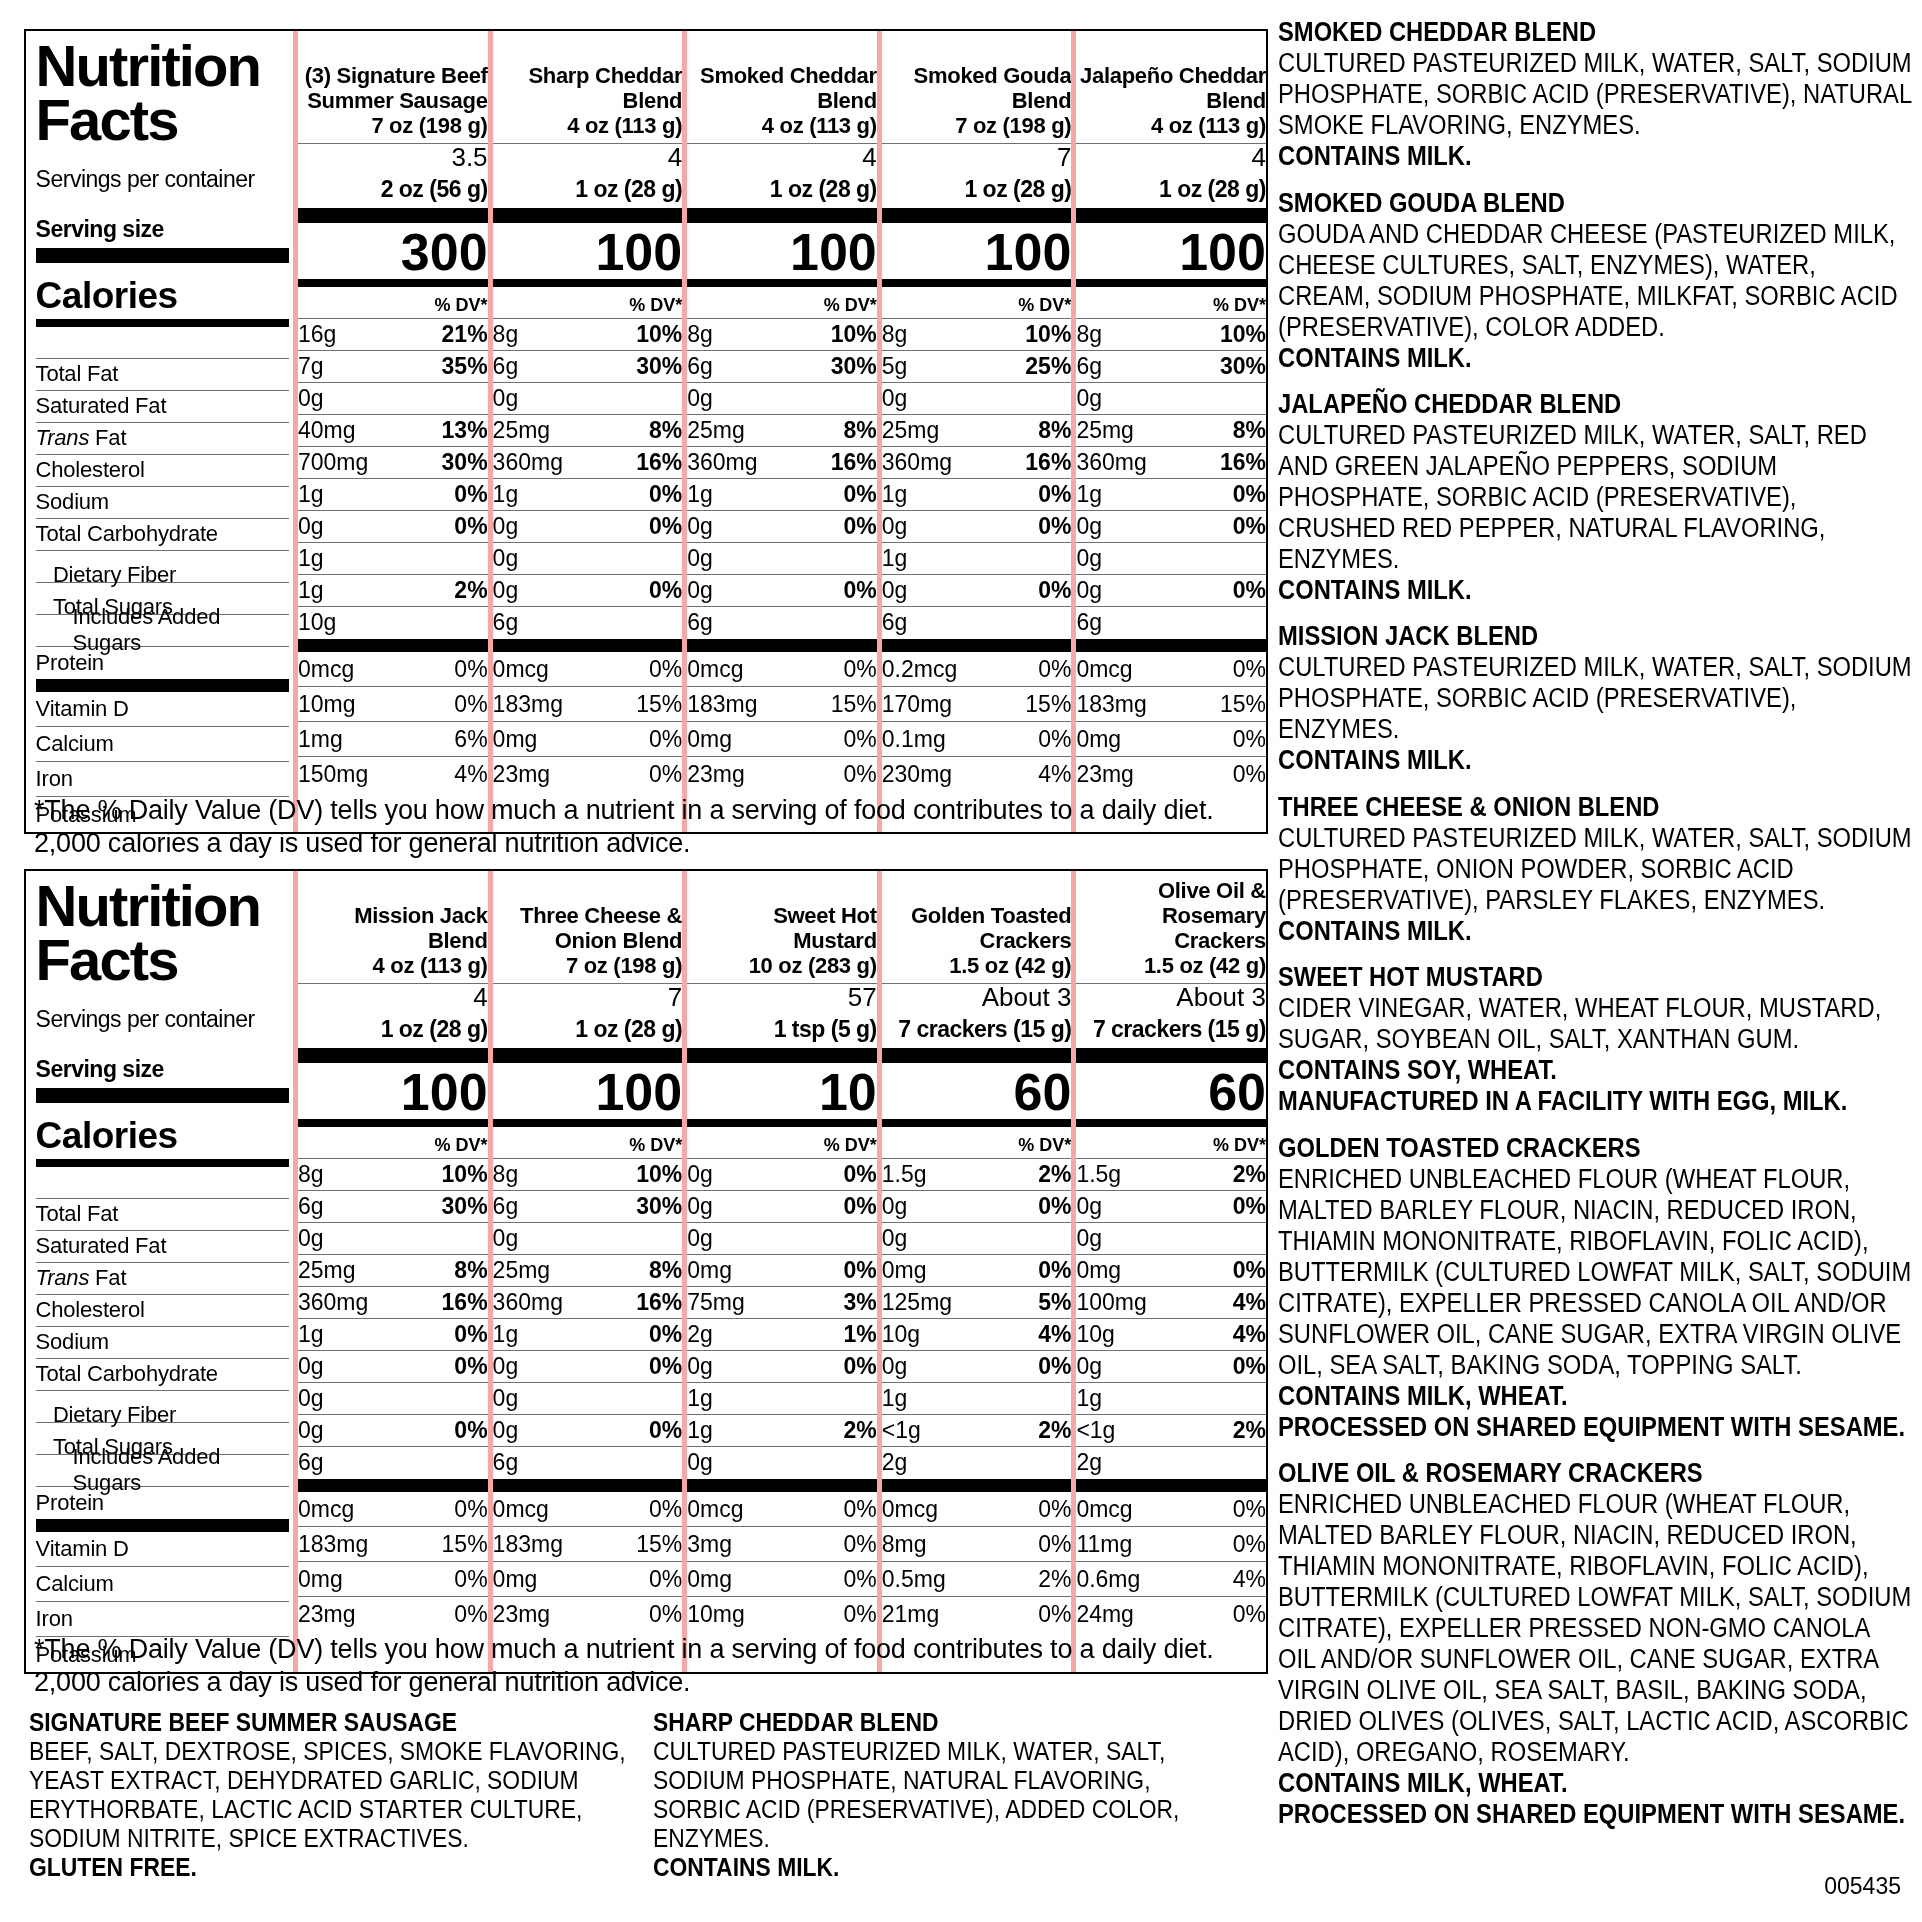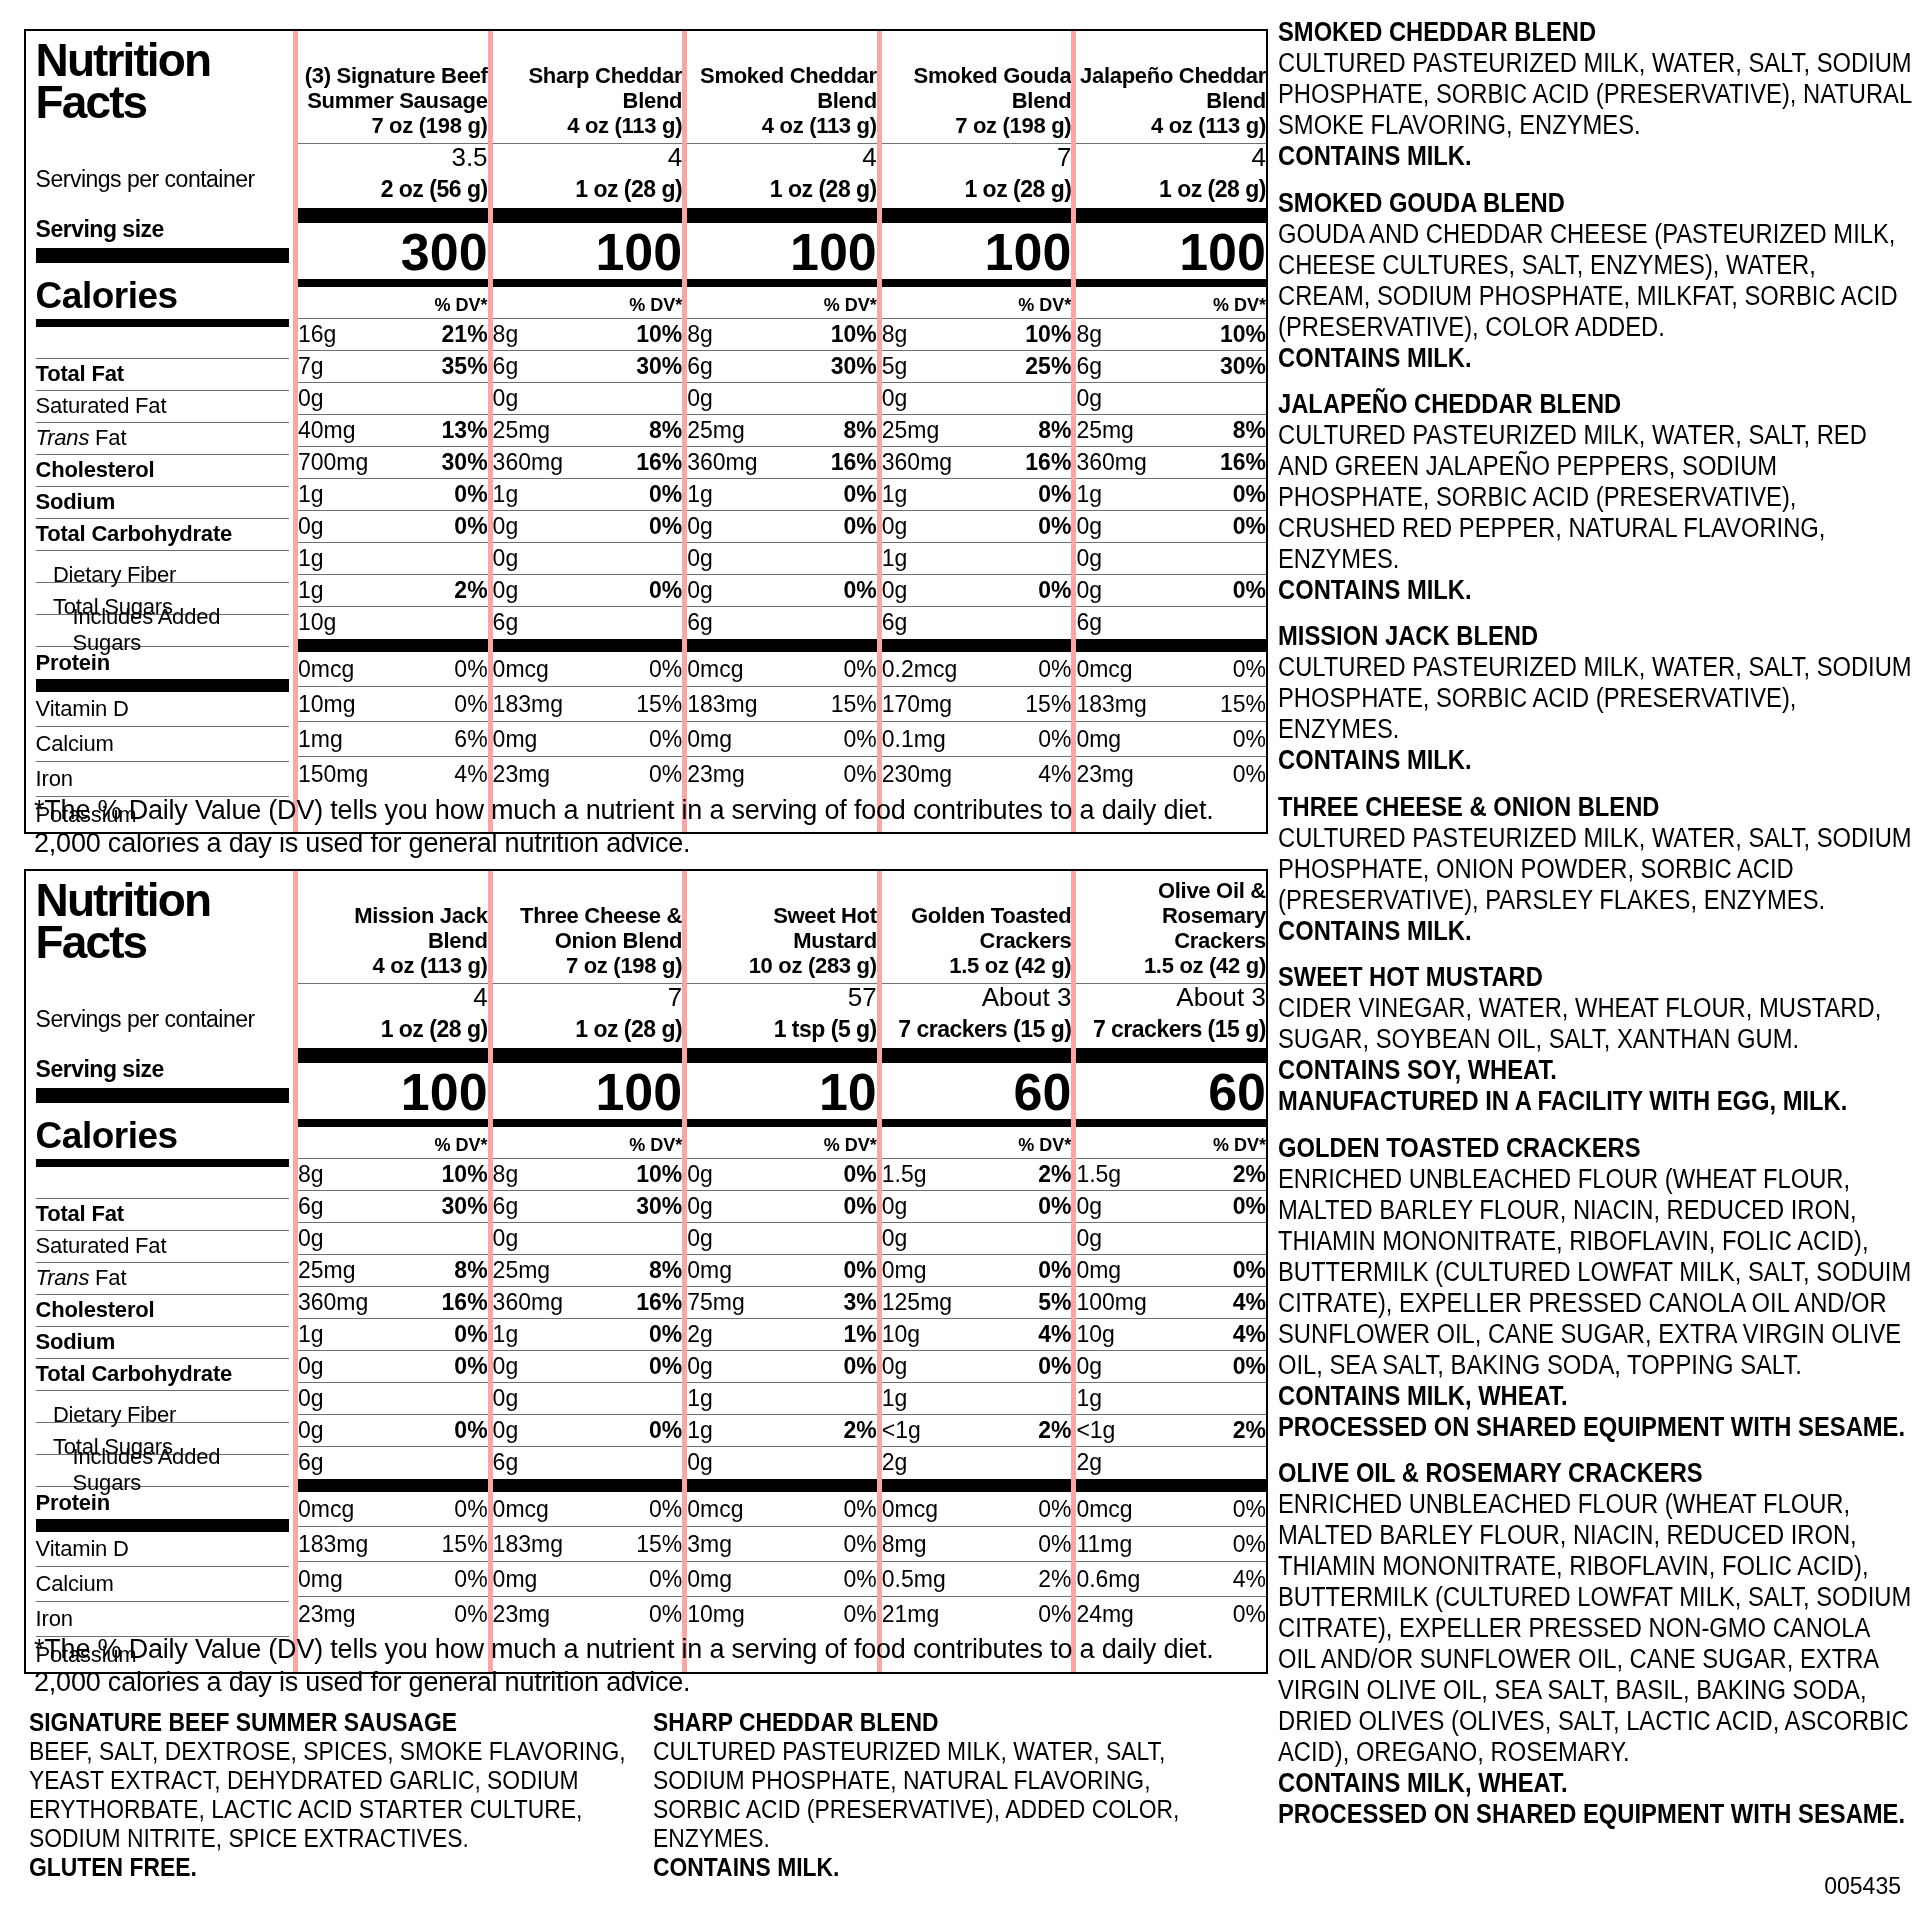--- a/index.html
+++ b/index.html
@@ -22,32 +22,32 @@
   .c-cal { height:54px; align-items:flex-end; justify-content:flex-end; padding-bottom:1.9px; }
   .lcol .c-cal { justify-content:flex-start; }
   .c-calrule { height:7.7px; background:#000; }
   .c-dv { height:32px; align-items:flex-end; justify-content:flex-end; border-bottom:1px solid #707070; padding-bottom:1.9px; }
   .c-row { height:32px; align-items:center; justify-content:space-between; border-bottom:1px solid #707070; }
   .c-vit { height:35px; align-items:center; justify-content:space-between; border-bottom:1px solid #707070; }
   .lcol .c-row,.lcol .c-vit { justify-content:flex-start; }
   .nb { border-bottom:none !important; }
   .c-pbar { height:13.4px; background:#000; }
 
-  .t-title { font-weight:bold; font-size:46px; line-height:.93; letter-spacing:-1.9px; padding-top:7.7px; }
+  .t-title { font-weight:bold; font-size:58px; line-height:.93; letter-spacing:-1.9px; padding-top:7.7px; }
   .lcol .c-head { justify-content:flex-start; }
   .t-serv-label { font-size:23px; letter-spacing:-0.5px; }
   .t-ss-label { font-size:23px; font-weight:bold; letter-spacing:-0.5px; }
   .t-cal-label { font-size:37px; font-weight:bold; letter-spacing:-0.5px; }
   .head-name { font-weight:bold; font-size:22px; line-height:25px; text-align:right; letter-spacing:-0.3px; }
   .val-serv { font-size:26px; }
   .val-ss { font-size:23px; font-weight:bold; letter-spacing:-0.5px; white-space:nowrap; }
   .val-cal { font-size:52px; font-weight:bold; line-height:.95; }
   .dv-head { font-size:18px; font-weight:bold; }
   .nl { font-size:22px; letter-spacing:-0.2px; }
-  .nl.b { font-weight:bold; }
+  .nl.b { font-weight:normal; }
   .ind1 { padding-left:17.3px;margin-top:17px; } .ind2 { padding-left:37px; }
   .nv { font-size:23px; }
   .ndv { font-size:23px; font-weight:bold; }
 
   
   .footnote { position:absolute; left:34px; width:1234px; font-size:27px; line-height:33px; white-space:pre-line; letter-spacing:-0.2px; }
   #footnote1 { top:794px; } #footnote2 { top:1633px; }
 
   
   .cond { transform:scaleX(.88); transform-origin:0 0; width:113.64%; }

